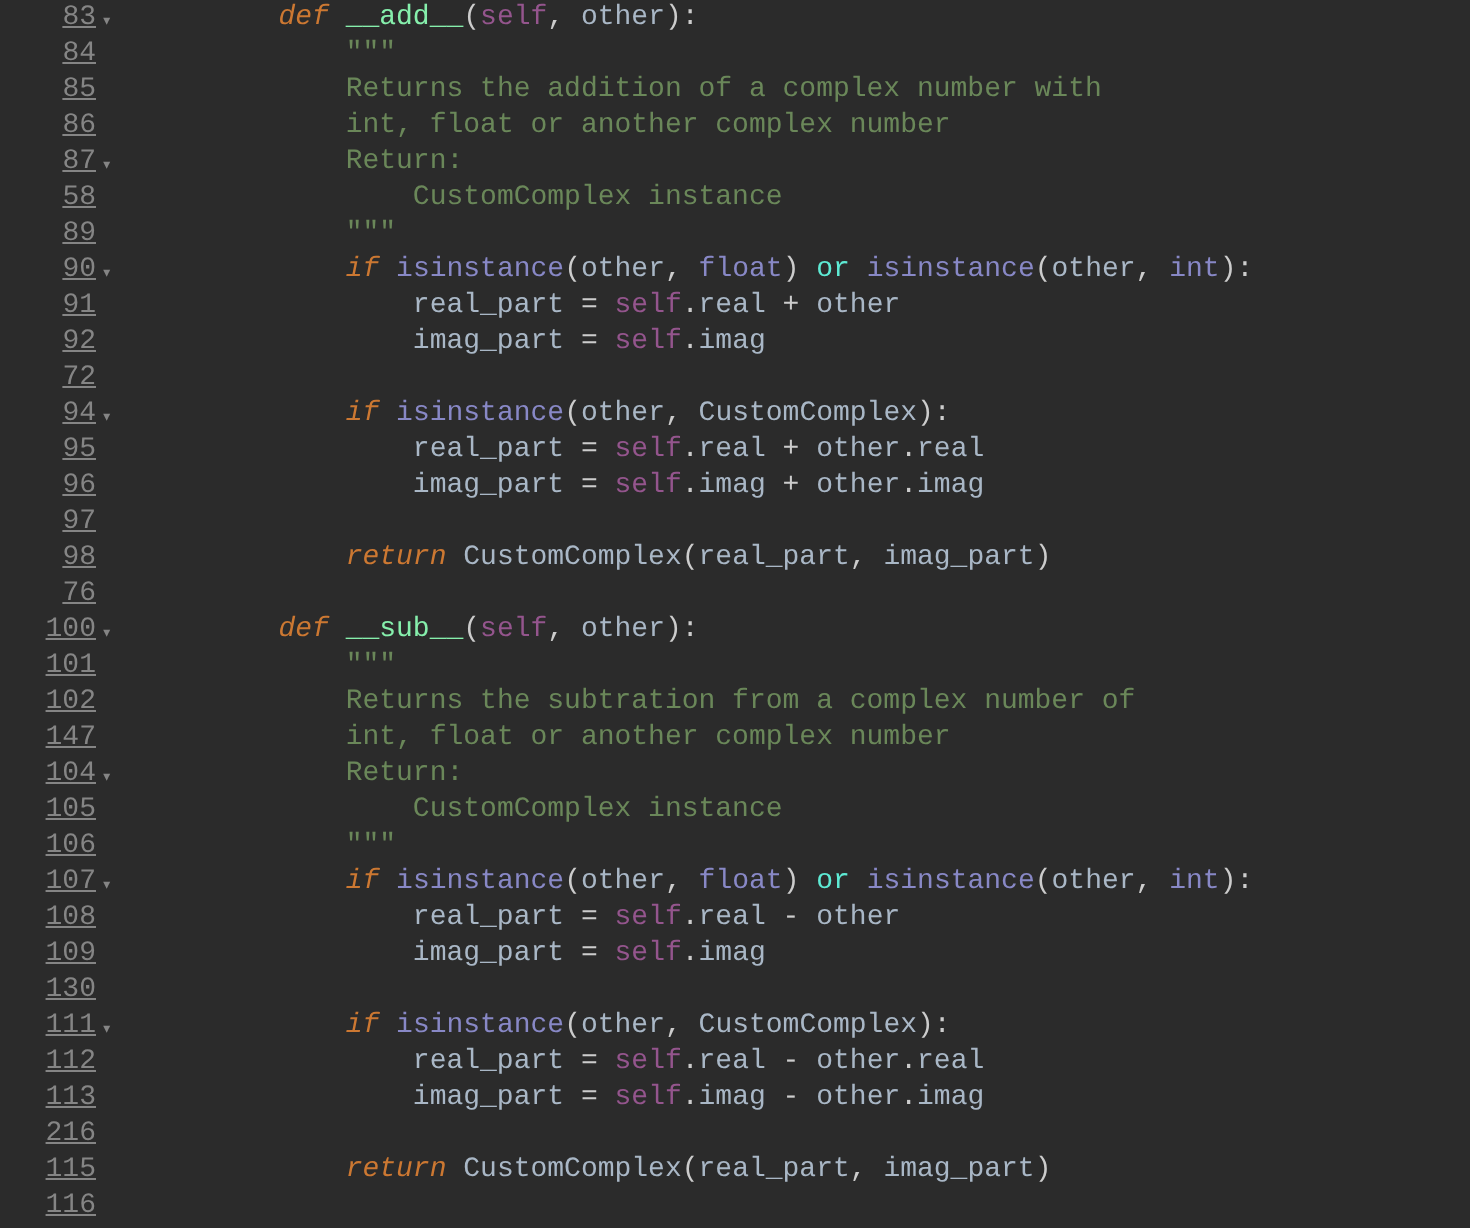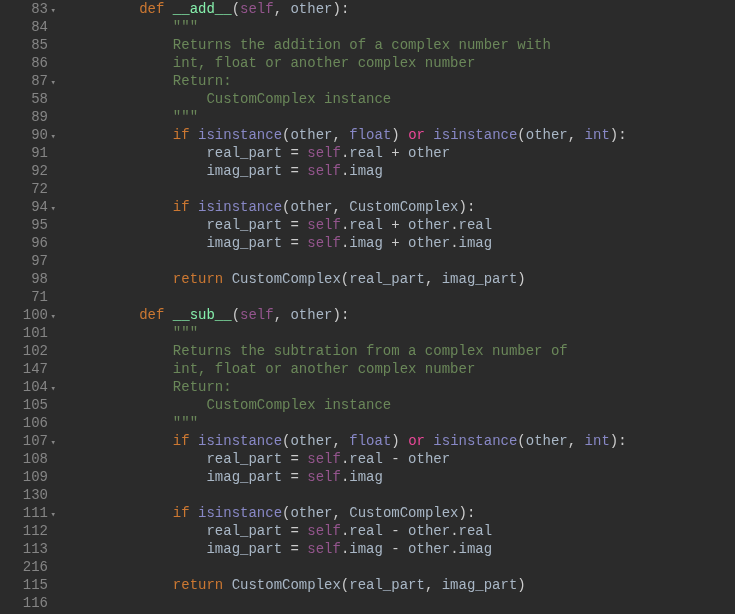--- a/index.html
+++ b/index.html
@@ -22,41 +22,42 @@
     color: #858585;
     text-align: right;
     padding: 0 10px 0 6px;
     user-select: none;
     flex-shrink: 0;
     width: 58px;
   }
   .gutter .ln {
     height: 18px;
     position: relative;
+    text-decoration: underline;
   }
   .fold {
     position: absolute;
     right: -8px;
     top: 2px;
     font-size: 9px;
     color: #858585;
   }
   .code {
     padding-left: 14px;
     white-space: pre;
   }
   .code .row {
     height: 18px;
   }
-  .kw { color: #cc7832; }
+  .kw { color: #cc7832; font-style: italic; }
   .fn { color: #86efac; }
   .self { color: #94558d; }
   .builtin { color: #8888c6; }
   .op { color: #cccccc; }
-  .opor { color: #ec4899; }
+  .opor { color: #5eead4; }
   .param { color: #a9b7c6; }
   .ident { color: #a9b7c6; }
   .cls { color: #a9b7c6; }
   .punc { color: #cccccc; }
   .doc { color: #6a8759; }
 </style>
 </head>
 <body>
 
 <div class="editor">
@@ -70,21 +71,21 @@
       <div class="ln">89</div>
       <div class="ln">90<span class="fold">▾</span></div>
       <div class="ln">91</div>
       <div class="ln">92</div>
       <div class="ln">72</div>
       <div class="ln">94<span class="fold">▾</span></div>
       <div class="ln">95</div>
       <div class="ln">96</div>
       <div class="ln">97</div>
       <div class="ln">98</div>
-      <div class="ln">71</div>
+      <div class="ln">76</div>
       <div class="ln">100<span class="fold">▾</span></div>
       <div class="ln">101</div>
       <div class="ln">102</div>
       <div class="ln">147</div>
       <div class="ln">104<span class="fold">▾</span></div>
       <div class="ln">105</div>
       <div class="ln">106</div>
       <div class="ln">107<span class="fold">▾</span></div>
       <div class="ln">108</div>
       <div class="ln">109</div>

